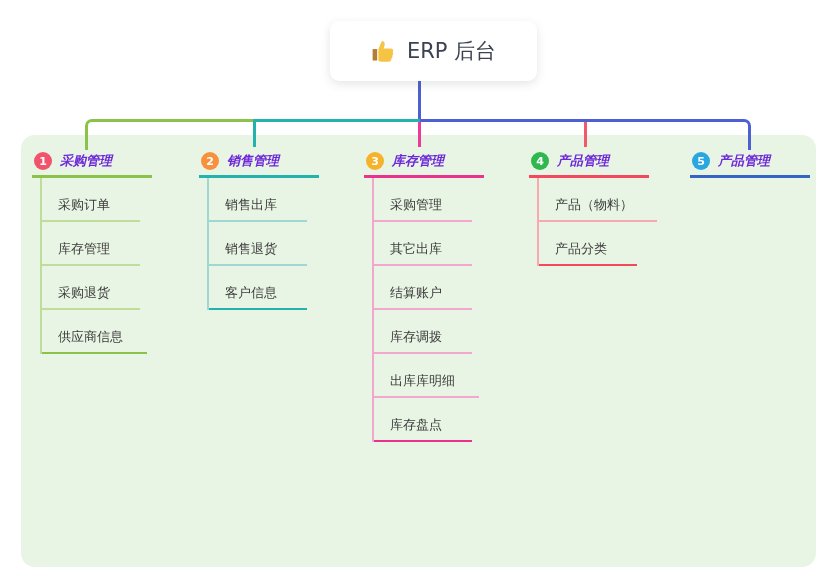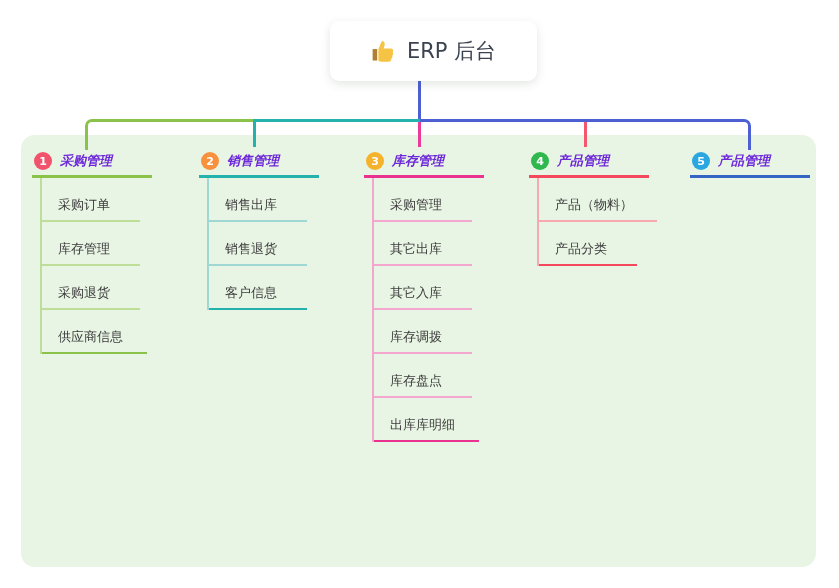--- a/index.html
+++ b/index.html
@@ -128,33 +128,33 @@
   <li class="child">
     <span class="child-label">采购管理</span>
   </li>
 
 
   <li class="child">
     <span class="child-label">其它出库</span>
   </li>
 
   <li class="child">
-    <span class="child-label">其它入库</span>
+    <span class="child-label">结算账户</span>
   </li>
 
   <li class="child">
     <span class="child-label">库存调拨</span>
   </li>
 
   <li class="child">
-    <span class="child-label">库存盘点</span>
+    <span class="child-label">出库库明细</span>
   </li>
 
   <li class="child">
-    <span class="child-label">出库库明细</span>
+    <span class="child-label">库存盘点</span>
   </li>
 </ul>
   </div>
 
   <div class="branch" style="left: 529px; --line: #f4495c; --light: #f8a9af; --circle: #2fb84d;">
     <div class="branch-header">
       <span class="num">4</span>
       <span class="branch-label">产品管理</span>
     </div>
     <ul class="children">

